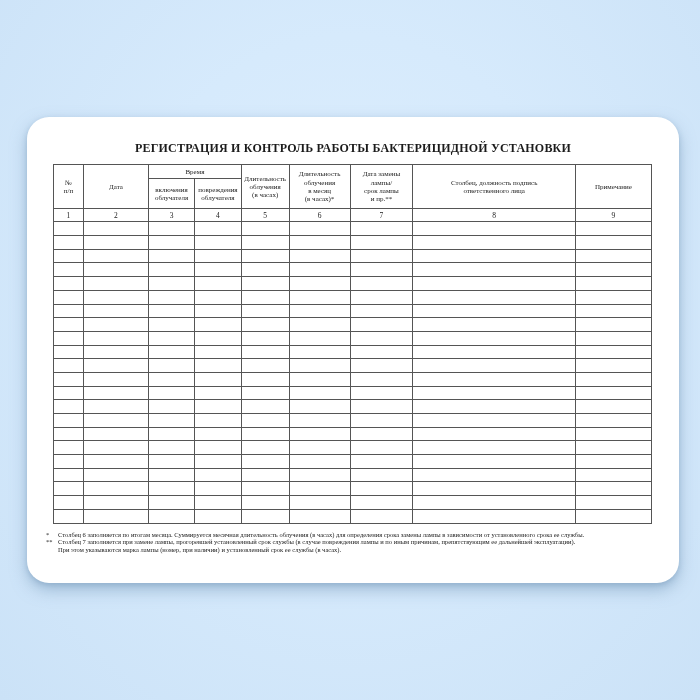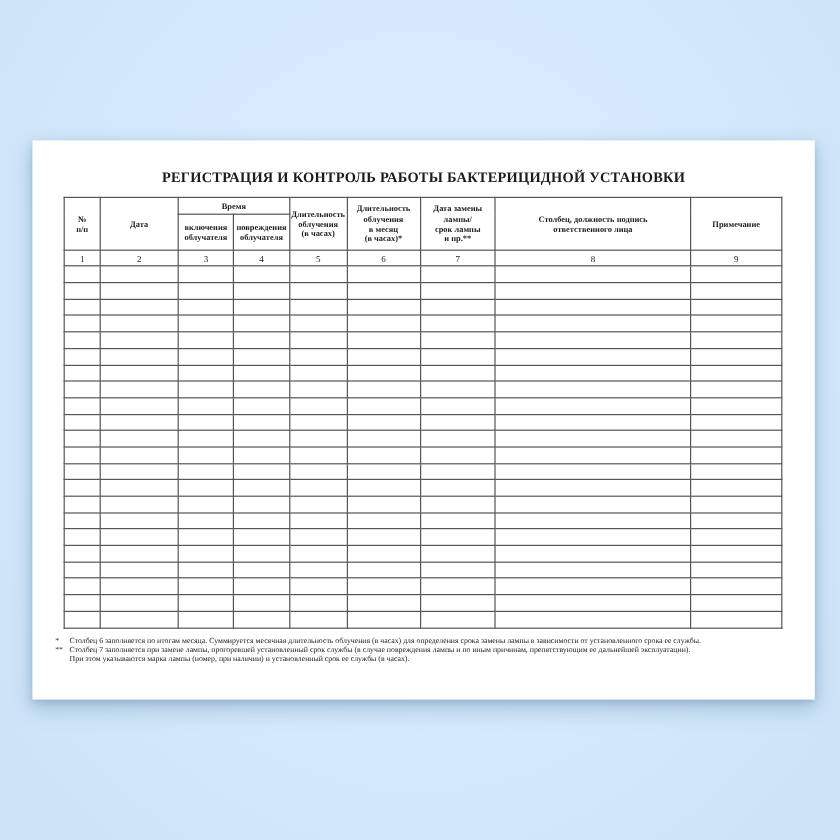--- a/index.html
+++ b/index.html
@@ -15,20 +15,21 @@
     background: radial-gradient(ellipse at 50% 42%, #ddeefd 0%, #d6eafc 45%, #cbe2f7 100%);
   }
   .page {
     position: absolute;
     left: 27px;
     top: 117px;
     width: 652px;
     height: 466px;
     background: #ffffff;
     box-shadow: 0 7px 16px rgba(110, 145, 180, 0.50), 0 2px 5px rgba(110, 145, 180, 0.35);
+    border-radius: 22px;
   }
   .doc-title {
     margin-top: 24px;
     text-align: center;
     font-size: 12px;
     font-weight: bold;
     color: #1b1b1b;
     letter-spacing: 0.2px;
     line-height: 1.2;
   }
@@ -44,21 +45,21 @@
   table.worklog th,
   table.worklog td {
     border: 1px solid #555;
     padding: 0 1px;
     color: #1b1b1b;
     text-align: center;
     vertical-align: middle;
     overflow: hidden;
   }
   table.worklog th {
-    font-weight: bold;
+    font-weight: normal;
     font-size: 7px;
     line-height: 1.18;
     white-space: pre-line;
   }
   tr.group-row th { height: 13px; }
   tr.sub-row th { height: 29px; margin-top: 14px; }
   tr.nums-row td {
     height: 12px;
     font-size: 7.5px;
     line-height: 1;

